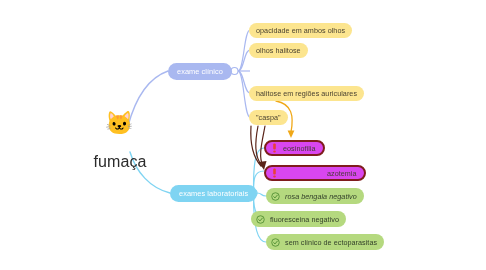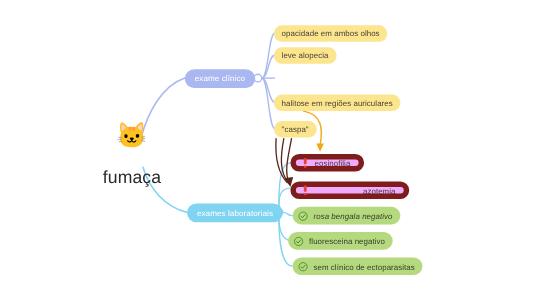--- a/index.html
+++ b/index.html
@@ -85,22 +85,22 @@
   }
 
   
   .leaf-yellow {
     background: #fce58f;
     color: #4a4231;
   }
 
   
   .leaf-alert {
-    background: #f0abfc;
-    border: 5px solid #7f1d1d;
+    background: #d946ef;
+    border: 2px solid #7f1d1d;
     color: #4a3a38;
     height: 16px;
     border-radius: 8px;
     padding: 0 7px 0 5px;
   }
   .leaf-alert .ico {
     margin-right: 5px;
     display: inline-flex;
     align-items: center;
   }
@@ -167,21 +167,21 @@
 
   <div class="pill leaf-yellow" style="left:249px; top:22.5px;">
     <span>opacidade em ambos olhos</span>
   </div>
 
   <div class="pill branch-clinico" style="left:168px; top:62.5px;">
     <span>exame clínico</span>
   </div>
 
   <div class="pill leaf-yellow" style="left:249px; top:42.5px;">
-    <span>leve alopecia</span>
+    <span>olhos halitose</span>
   </div>
 
 
   <div class="pill leaf-yellow" style="left:249px; top:85.5px;">
     <span>halitose em regiões auriculares</span>
   </div>
 
   <div class="pill leaf-yellow" style="left:249px; top:109.5px;">
     <span>"caspa"</span>
   </div>
@@ -213,21 +213,21 @@
   <div class="pill leaf-ok" style="left:266px; top:188px;font-style:italic;">
     <span class="ico">
       <svg width="9" height="9" viewBox="0 0 10 10">
         <circle cx="5" cy="5" r="4.2" fill="none" stroke="#4a8a2e" stroke-width="0.9"></circle>
         <path d="M3 5.1 L4.4 6.6 L7.1 3.4" fill="none" stroke="#4a8a2e" stroke-width="1" stroke-linecap="round" stroke-linejoin="round"></path>
       </svg>
     </span>
     <span>rosa bengala negativo</span>
   </div>
 
-  <div class="pill leaf-ok" style="left:262px; top:211px;align-items:center;">
+  <div class="pill leaf-ok" style="left:251px; top:211px;align-items:center;">
     <span class="ico">
       <svg width="9" height="9" viewBox="0 0 10 10">
         <circle cx="5" cy="5" r="4.2" fill="none" stroke="#4a8a2e" stroke-width="0.9"></circle>
         <path d="M3 5.1 L4.4 6.6 L7.1 3.4" fill="none" stroke="#4a8a2e" stroke-width="1" stroke-linecap="round" stroke-linejoin="round"></path>
       </svg>
     </span>
     <span>fluoresceina negativo</span>
   </div>
 
   <div class="pill leaf-ok" style="left:266px; top:234px;">

